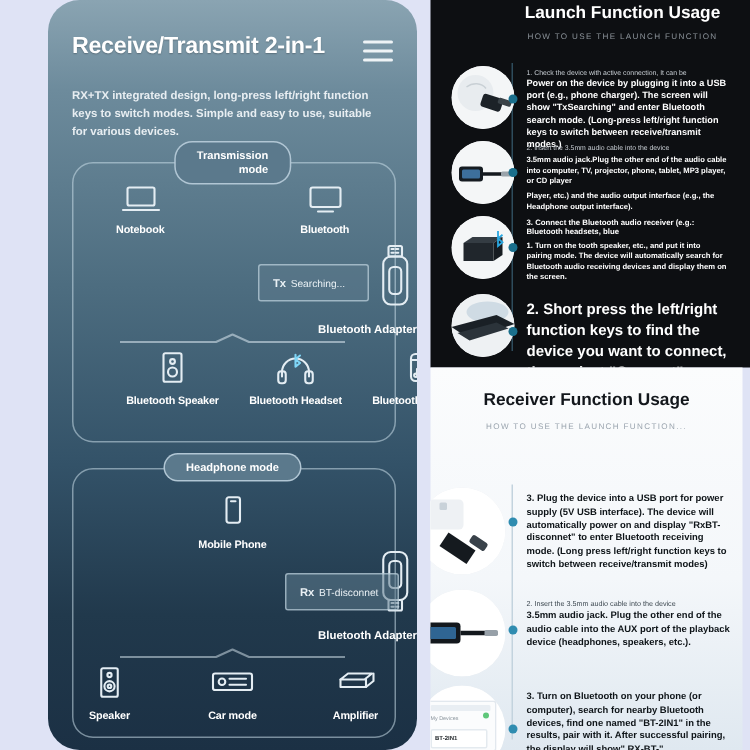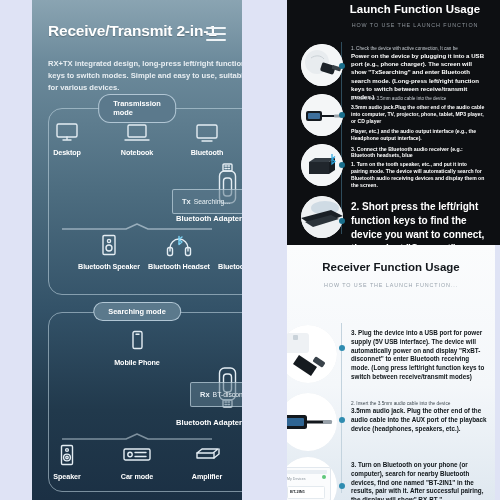--- a/index.html
+++ b/index.html
@@ -6,23 +6,24 @@
   body{
     width:500px;height:500px;overflow:hidden;
     background:#dfe3f5;
     font-family:"Liberation Sans", sans-serif;
     -webkit-font-smoothing:antialiased;
   }
   .stage{position:relative;width:500px;height:500px;}
 
   
   .left-panel{
-    position:absolute;left:32px;top:0;width:210px;height:500px;
+    position:absolute;left:32px;top:0;width:246px;height:500px;
     background:linear-gradient(180deg,#8aa4b2 0%,#6d8b9c 12%,#4d6d80 38%,#335268 62%,#21394c 82%,#1b3044 100%);
     overflow:hidden;
+    border-radius:21px;
   }
   .lp-title{
     position:absolute;left:16px;top:22px;
     color:#ffffff;font-size:15.5px;font-weight:bold;letter-spacing:-.2px;
     text-shadow:0 1px 1px rgba(0,0,0,.25);
   }
   .hamburger{
     position:absolute;right:16px;top:27px;width:20px;height:14px;
     display:flex;flex-direction:column;justify-content:space-between;
   }
@@ -38,21 +39,21 @@
     border:1px solid rgba(200,220,232,.55);
     border-radius:14px;
   }
   #tx-box{top:108px;height:185px;}
   #rx-box{top:312px;height:178px;}
   .mode-pill{
     position:absolute;left:50%;transform:translateX(-50%);
     border:1px solid rgba(205,224,236,.75);
     border-radius:12px;background:#5b798c;
     color:#ffffff;font-size:7.4px;font-weight:bold;line-height:1.25;
-    padding:4px 14px;text-align:left;white-space:pre-line;
+    padding:4px 14px;text-align:right;white-space:pre-line;
     z-index:3;
   }
   #tx-pill{top:94px;}
   #rx-pill{top:302px;}
 
   .dev-row{position:absolute;left:0;width:100%;display:flex;justify-content:space-around;align-items:flex-end;}
   .dev{display:flex;flex-direction:column;align-items:center;width:66px;}
   .dev .lbl{
     margin-top:5px;color:#ffffff;font-size:7.2px;font-weight:bold;text-align:center;
     line-height:1.2;letter-spacing:-.1px;
@@ -147,29 +148,20 @@
     </div>
 
     <div class="lp-sub">RX+TX integrated design, long-press left/right function keys to switch modes. Simple and easy to use, suitable for various devices.</div>
 
     <div class="mode-box" id="tx-box"></div>
     <div class="mode-pill" id="tx-pill">Transmission
 mode</div>
 
     <div class="dev-row" style="top:122px;">
 
-      <div class="dev">
-        <span>
-          <svg width="26" height="22" viewBox="0 0 26 22">
-            <rect class="stroke" x="3" y="2" width="20" height="13" rx="1.5"></rect>
-            <path class="stroke" d="M9 18h8M13 15v3"></path>
-          </svg>
-        </span>
-        <span class="lbl">Desktop</span>
-      </div>
 
       <div class="dev">
         <span>
           <svg width="28" height="22" viewBox="0 0 28 22">
             <rect class="stroke" x="5" y="3" width="18" height="12" rx="1.2"></rect>
             <path class="stroke" d="M2 18h24"></path>
           </svg>
         </span>
         <span class="lbl">Notebook</span>
       </div>
@@ -190,21 +182,21 @@
         <svg width="30" height="46" viewBox="0 0 30 46">
           <rect class="stroke" x="11" y="2" width="9" height="7" rx="1"></rect>
           <path class="stroke" d="M13 4h1.5M16 4h1.5M13 6.5h1.5M16 6.5h1.5"></path>
           <rect class="stroke" x="7.5" y="9" width="16" height="32" rx="5"></rect>
           <rect class="stroke" x="11.5" y="16" width="8" height="18" rx="3"></rect>
         </svg>
       </span>
       <div class="adapter-lbl">Bluetooth Adapter</div>
     </div>
 
-    <div class="status-badge" style="left:140px;top:176px;width:54px;margin-top:13px;">
+    <div class="status-badge" style="left:140px;top:176px;width:54px;">
       <span class="rxtx">Tx</span>
       <span class="txt">Searching...</span>
     </div>
 
     <span class="divider-arrow" style="top:218px;">
       <svg width="150" height="10" viewBox="0 0 150 10">
         <path class="stroke" style="stroke:rgba(220,234,242,.55)" d="M0 7h64l11-5 11 5h64"></path>
       </svg>
     </span>
 
@@ -241,21 +233,21 @@
             <path class="stroke" d="M8 16v-4l3-1v4"></path>
             <circle class="stroke" cx="7.2" cy="16.2" r="1.1"></circle>
           </svg>
         </span>
         <span class="lbl">Bluetooth
 Speaker</span>
       </div>
     </div>
 
     <div class="mode-box" id="rx-box"></div>
-    <div class="mode-pill" id="rx-pill">Searching mode</div>
+    <div class="mode-pill" id="rx-pill">Headphone mode</div>
 
     <div class="dev-row" style="top:330px;justify-content:center;">
       <div class="dev">
         <span>
           <svg width="16" height="24" viewBox="0 0 16 24">
             <rect class="stroke" x="4" y="1.5" width="9" height="17" rx="1.6"></rect>
             <path class="stroke" d="M7 4.2h3"></path>
           </svg>
         </span>
         <span class="lbl">Mobile Phone</span>

